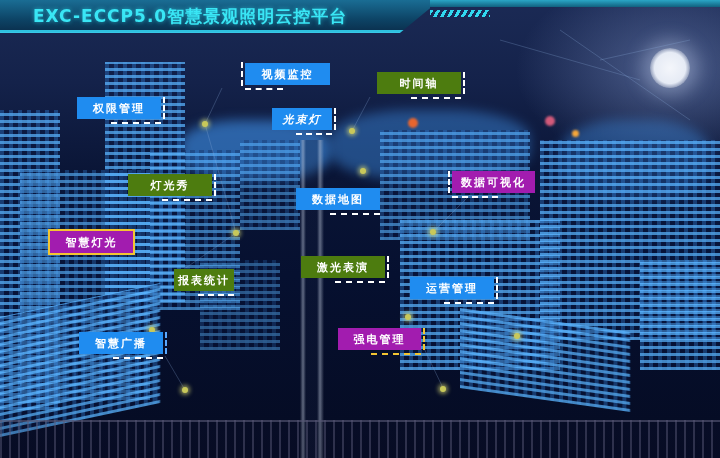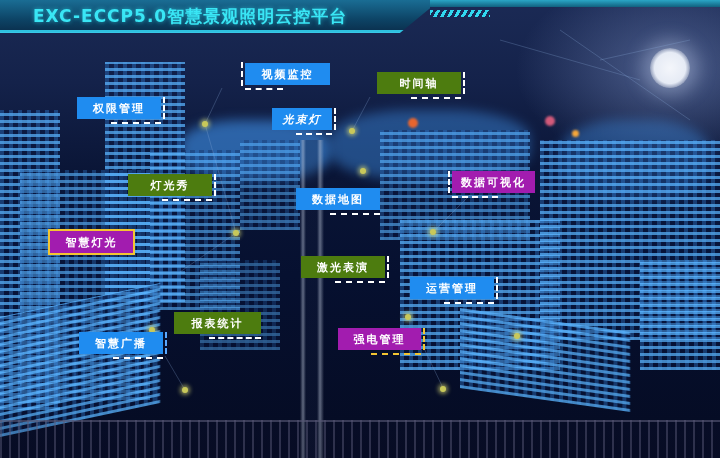--- a/index.html
+++ b/index.html
@@ -152,21 +152,21 @@
   <span class="dash-b"></span>
 </div>
 <div class="lbl orange frame" style="left:50px;top:231px;width:83px;justify-content:center;">
   <span>智慧灯光</span>
 </div>
 <div class="lbl cyan" style="left:301px;top:256px;width:84px;">
   <span>激光表演</span>
   <span class="dash-r"></span>
     <span class="dash-b"></span>
 </div>
-<div class="lbl cyan" style="left:174px;top:269px;width:87px;margin-top:43px;">
+<div class="lbl cyan" style="left:174px;top:269px;width:60px;">
   <span>报表统计</span>
   <span class="dash-b"></span>
 </div>
 <div class="lbl blue" style="left:410px;top:277px;width:84px;">
   <span>运营管理</span>
   <span class="dash-r"></span>
     <span class="dash-b"></span>
 </div>
 <div class="lbl blue" style="left:79px;top:332px;width:84px;">
   <span>智慧广播</span>

